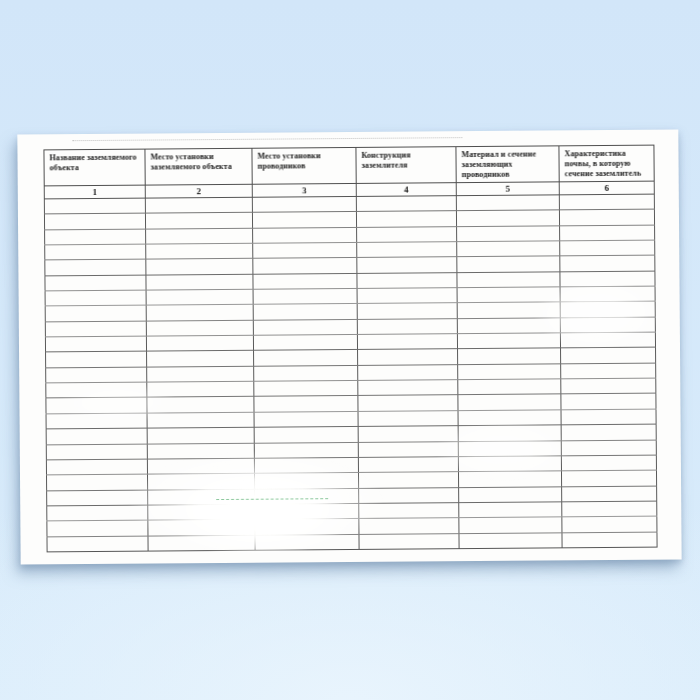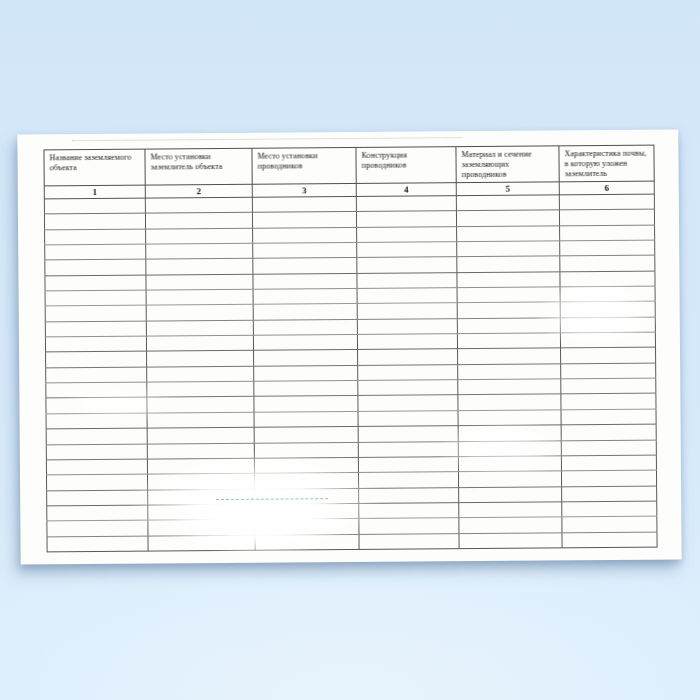--- a/index.html
+++ b/index.html
@@ -37,21 +37,21 @@
   }
   table.register, table.register th, table.register td {
     border: 1px solid #4f4f4f;
   }
   th.colhead {
     height: 35px;
     box-sizing: border-box;
     padding: 3px 4px 2px 5px;
     font-size: 8px;
     line-height: 10px;
-    font-weight: normal;
+    font-weight: bold;
     text-align: left;
     vertical-align: top;
     letter-spacing: 0.1px;
   }
   tr.number-row td {
     height: 13px;
     box-sizing: border-box;
     padding: 0 0 1px 0;
     font-size: 9px;
     font-weight: bold;
@@ -108,25 +108,25 @@
         <col style="width:101px">
           <col style="width:107px">
           <col style="width:104px">
         <col style="width:100px">
           <col style="width:103px">
           <col style="width:95px">
       </colgroup>
       <thead>
         <tr>
           <th class="colhead">Название заземляемого объекта</th>
-          <th class="colhead">Место установки заземлитель объекта</th>
+          <th class="colhead">Место установки заземляемого объекта</th>
           <th class="colhead">Место установки проводников</th>
-          <th class="colhead">Конструкция проводников</th>
+          <th class="colhead">Конструкция заземлителя</th>
           <th class="colhead">Материал и сечение заземляющих проводников</th>
-          <th class="colhead">Характеристика почвы, в которую уложен заземлитель</th>
+          <th class="colhead">Характеристика почвы, в которую сечение заземлитель</th>
         </tr>
         <tr class="number-row">
           <td>1</td>
           <td>2</td>
           <td>3</td>
           <td>4</td>
           <td>5</td>
           <td>6</td>
         </tr>
       </thead>

